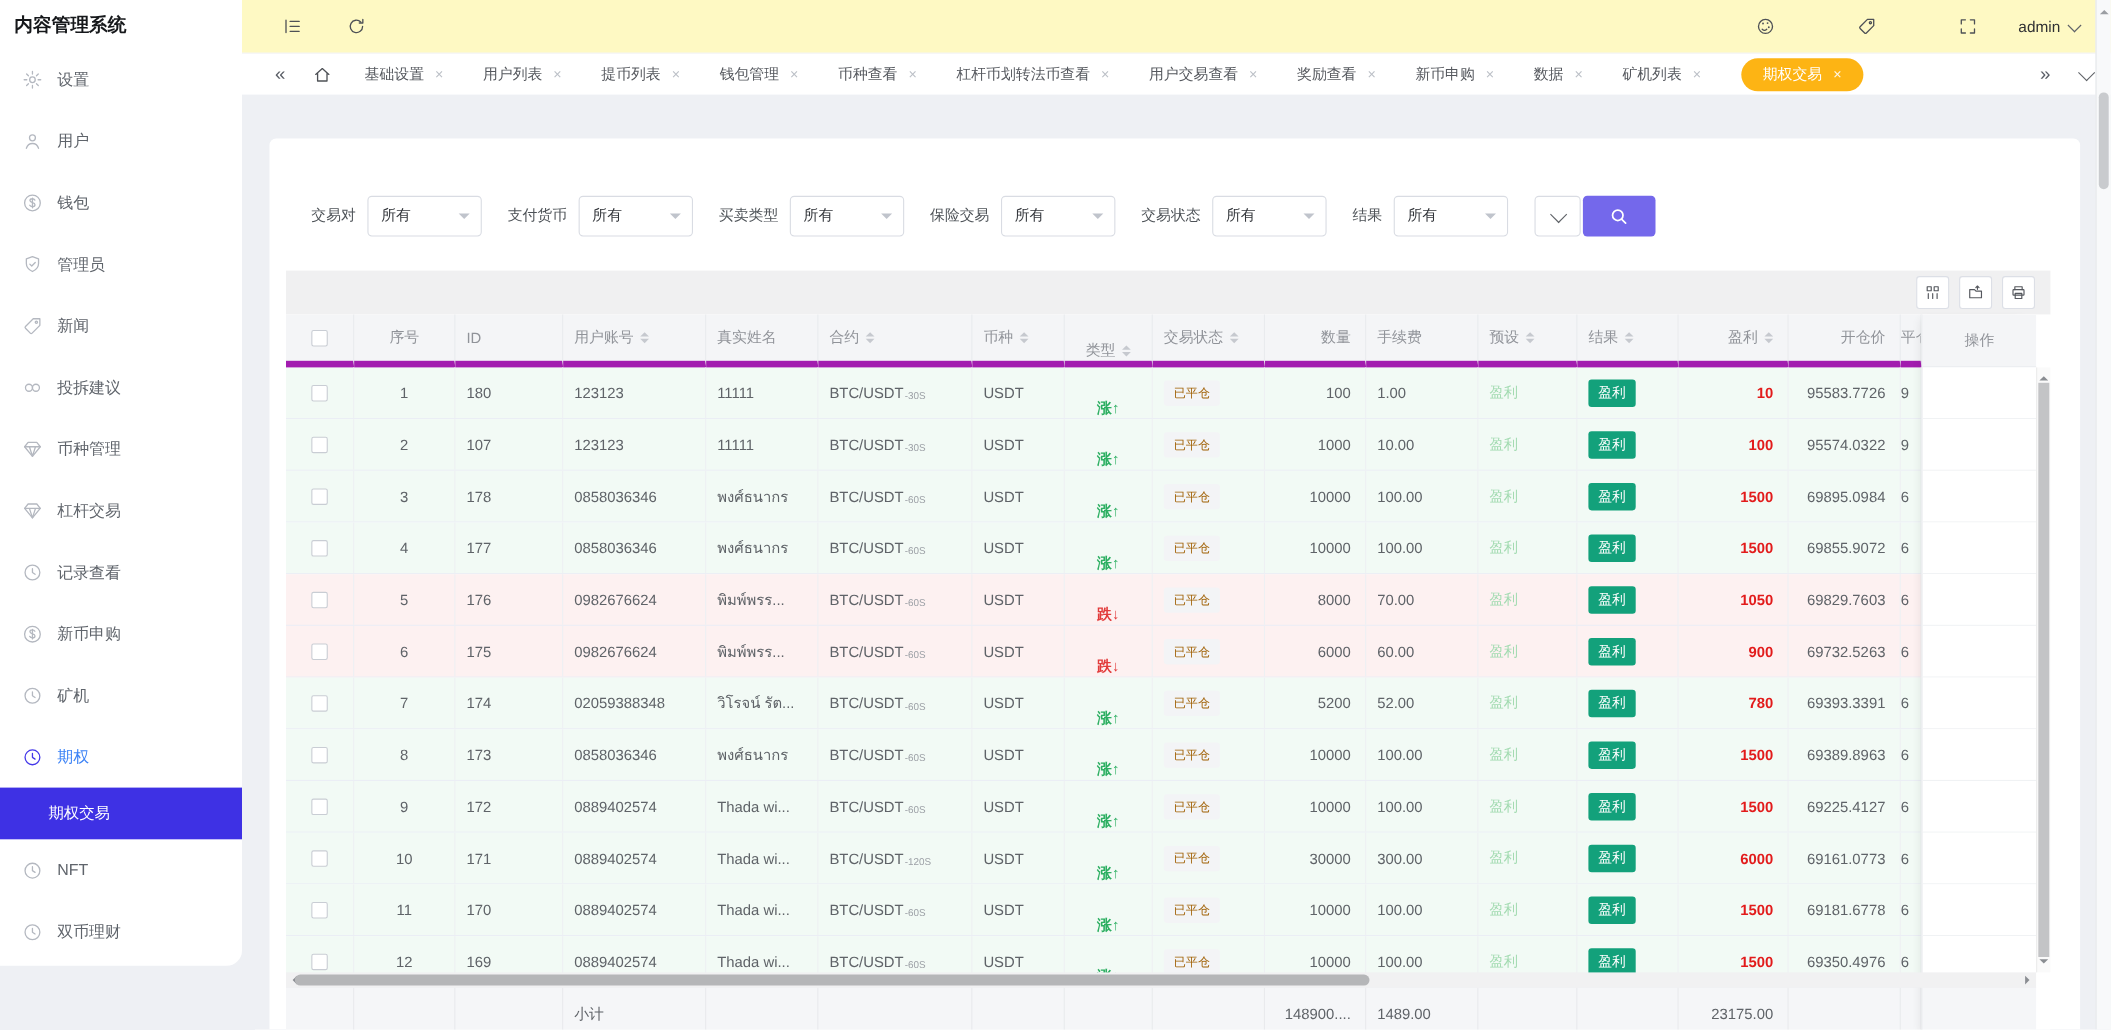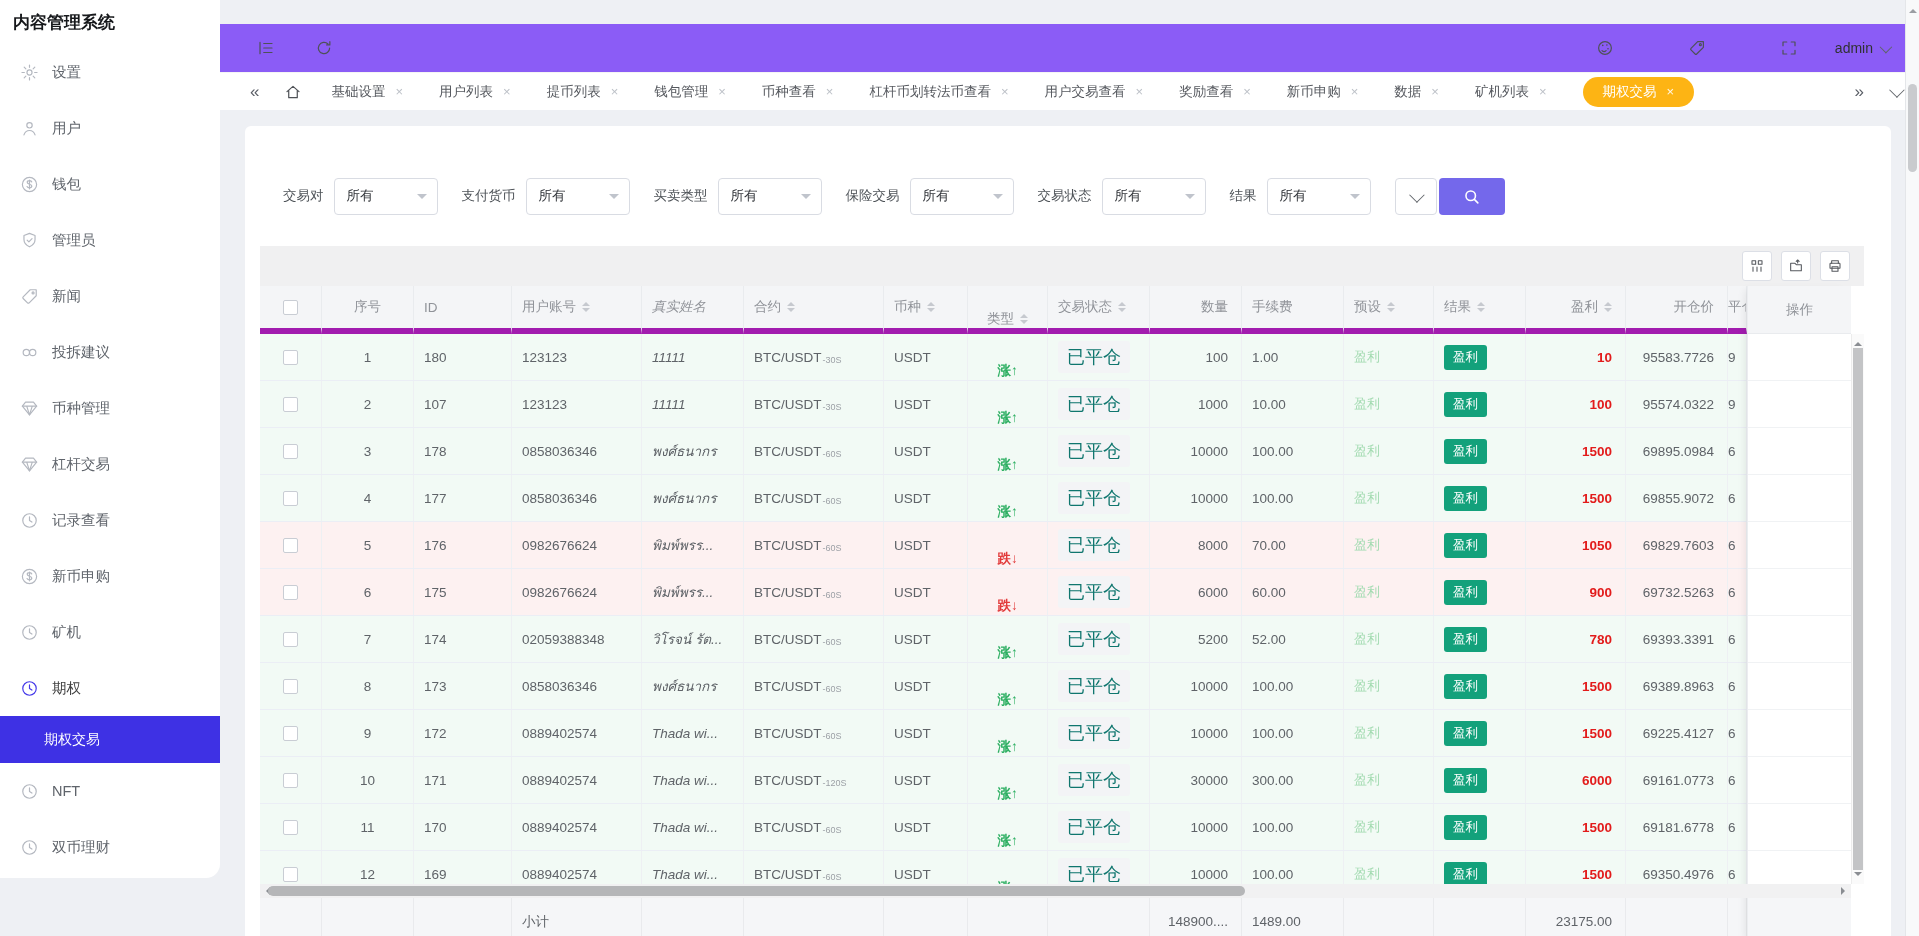--- a/index.html
+++ b/index.html
@@ -5,27 +5,27 @@
   * { box-sizing: border-box; margin: 0; padding: 0; }
   html,body { width:1919px; height:936px; overflow:hidden; }
   body { font-family:"Liberation Sans","DejaVu Sans",sans-serif; background:#eef0f4; position:relative; color:#5f6368; }
   svg.icn { stroke:currentColor; fill:none; stroke-width:1.6; stroke-linecap:round; stroke-linejoin:round; }
 
   
   .sidebar { position:absolute; left:0; top:0; width:220px; height:878px; background:#fff; border-radius:0 0 14px 0; z-index:5; }
   .side-title { height:44px; display:flex; align-items:center; padding-left:13px; font-size:17px; font-weight:bold; color:#16181b; }
   .side-item { height:56px; display:flex; align-items:center; padding-left:20px; gap:13px; font-size:14.5px; color:#5f646b; cursor:pointer; }
   .side-item .si-icn { width:19px; height:19px; stroke:#b4b8c0; fill:none; stroke-width:1.5; stroke-linecap:round; stroke-linejoin:round; flex:none; }
-  .side-item[data-active="true"] { color:#404040; }
+  .side-item[data-active="true"] { color:#3b82f6; }
   .side-item[data-active="true"] .si-icn { stroke:#4438e9; }
   .side-item[data-kind="sub"] { height:47px; background:#3e31e4; color:#fff; padding-left:44px; font-size:14px; }
 
   
   .main { position:absolute; left:220px; top:0; right:0; bottom:0; }
-  .topbar { height:48px; background:#8b5cf6; display:flex; align-items:center; padding:0 30px 0 34px;margin-top:24px; }
+  .topbar { height:48px; background:#fef9c3; display:flex; align-items:center; padding:0 30px 0 34px; }
   .tb-btn { display:inline-flex; align-items:center; justify-content:center; width:24px; height:24px; color:#4e5156; cursor:pointer; }
   .tb-btn svg { width:18px; height:18px; }
   .topbar .tb-btn + .tb-btn { margin-left:34px; }
   .tb-right { margin-left:auto; display:flex; align-items:center; gap:34px; }
   .user { display:flex; align-items:center; gap:7px; font-size:14px; color:#303133; cursor:pointer; }
   .chev-down { width:9px; height:9px; border-right:1.6px solid #5f6368; border-bottom:1.6px solid #5f6368; transform:rotate(45deg) translateY(-2px); display:inline-block; }
   .chev-down.big { width:11px; height:11px; }
 
   .tabbar { height:38px; background:#fff; display:flex; align-items:center; padding:0 18px 0 30px; border-top:1px solid #f5f5f5; }
   .tab-nav-btn { font-size:17px; color:#5a5e66; cursor:pointer; margin-right:22px; }
@@ -60,21 +60,21 @@
   .thead { height:48px; background:#f4f5f7; color:#909399; }
   .th, .td { display:flex; align-items:center; padding:0 10px; border-right:1px solid #eef0f3; overflow:hidden; white-space:nowrap; flex:none; }
   .thead .th { border-right:1px solid #e9ebee; border-bottom:6px solid #a21caf; }
   .row { height:47px; border-bottom:1px solid #ebeef5; }
   .row[data-dir="up"] { background:#f2faf5; }
   .row[data-dir="down"] { background:#fdf1f1; }
   .col-cb { width:62px; justify-content:center; }
   [data-col="seq"] { width:92px; justify-content:center; }
   [data-col="id"] { width:98px; }
   [data-col="account"] { width:130px; }
-  [data-col="name"] { width:102px;font-style:italic; }
+  [data-col="name"] { width:102px; }
   [data-col="contract"] { width:140px; }
   [data-col="coin"] { width:84px; }
   [data-col="type"] { width:80px; justify-content:center;align-items:flex-end; }
   [data-col="status"] { width:102px; }
   [data-col="amount"] { width:92px; justify-content:flex-end; padding-right:13px; }
   [data-col="fee"] { width:102px; justify-content:flex-start; padding-right:13px; }
   [data-col="preset"] { width:90px; }
   [data-col="result"] { width:92px; }
   [data-col="profit"] { width:100px; justify-content:flex-end; padding-right:13px; }
   [data-col="open"] { width:102px; justify-content:flex-end; padding-right:13px; }
@@ -83,21 +83,21 @@
   .th[data-sortable="true"] .sort { display:inline-flex; }
   .tri-up-s { width:0; height:0; border:4px solid transparent; border-bottom-color:#c6c9cf; margin-bottom:2px; }
   .tri-down-s { width:0; height:0; border:4px solid transparent; border-top-color:#c6c9cf; }
   .cb { width:15px; height:15px; background:#fff; border:1px solid #c9cdd4; border-radius:2px; display:inline-block; cursor:pointer; }
   .period { font-size:9px; color:#9ca0a6; margin-left:1px; position:relative; top:3px; }
   .trend { font-weight:600; }
   .trend[data-dir="up"] { color:#2daf62; }
   .trend[data-dir="down"] { color:#e23b3b; }
   .trend .arr::before { content:"↑"; }
   .trend[data-dir="down"] .arr::before { content:"↓"; }
-  .badge-gray { background:#f3f4f6; color:#0f766e; font-size:18px; padding:4px 9px; border-radius:3px; }
+  .badge-gray { background:#f3f4f6; color:#a16207; font-size:11px; padding:4px 9px; border-radius:3px; }
   .badge-teal { background:#13a17b; color:#fff; font-size:12.5px; padding:4px 9px; border-radius:3px; }
   .preset-txt { color:#a3dbb1; font-size:13px; }
   .profit-val { color:#e21b1b; font-weight:bold; }
   .open-val { color:#5f6368; }
 
   .summary { height:47px; background:#f5f6f8; color:#5f6368; }
   .summary .td { border-right:1px solid #e9eaed; }
 
   .fixedcol { position:absolute; right:13px; top:0; width:104px; height:659px; z-index:2; border-left:1px solid #ebedf0; box-shadow:-6px 0 8px -4px rgba(0,0,0,0.08); background:#fff; }
   .fx-head { height:48px; background:#f4f5f7; color:#909399; display:flex; align-items:center; justify-content:center; border-bottom:1px solid #e9ebee; }

